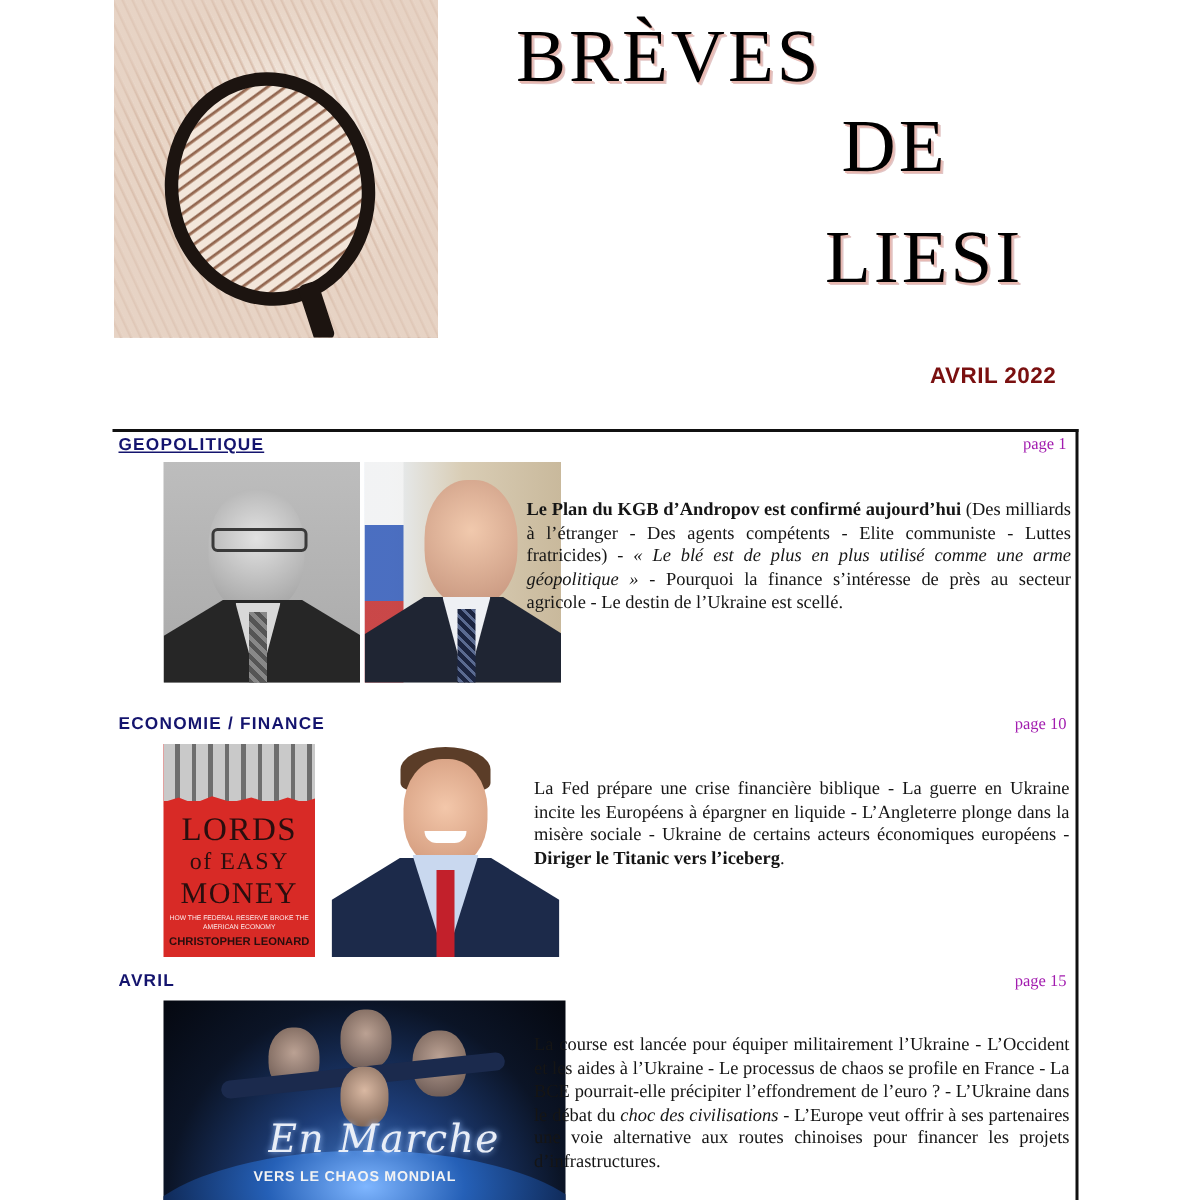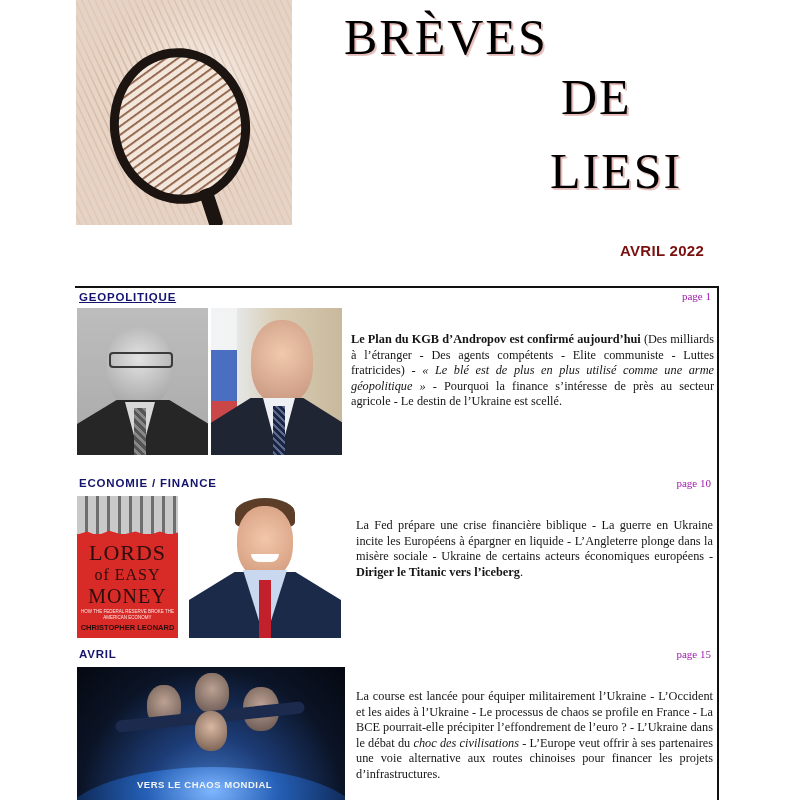--- a/index.html
+++ b/index.html
@@ -59,21 +59,21 @@
   .page-ref {
     position: absolute; right: 6px; font-family: "Liberation Serif", serif; font-size: 11px; color: #a21caf;
   }
   .summary {
     position: absolute; font-family: "Liberation Serif", serif; font-size: 12.3px; line-height: 15.5px;
     text-align: justify; color: #151515;
   }
   .summary b { font-weight: bold; }
   .summary i { }
 
-  .photo { position: absolute; overflow: hidden; }
+  .photo { position: absolute; overflow: hidden; margin-left: 32px; }
 
   
   .p-andropov {
     background: linear-gradient(180deg, #bdbdbd 0%, #a9a9a9 100%);
   }
   .p-andropov .face { position:absolute; left:30px; top:18px; width:64px; height:82px; border-radius:46% 46% 44% 44%; background: radial-gradient(circle at 50% 40%, #e2e2e2, #9a9a9a); }
   .p-andropov .glasses { position:absolute; left:32px; top:44px; width:60px; height:12px; border:2px solid #3a3a3a; border-radius:4px; }
   .p-andropov .suit { position:absolute; left:0; top:92px; width:132px; height:60px; background:#262626; clip-path: polygon(0 40%, 30% 0, 70% 0, 100% 40%, 100% 100%, 0 100%); }
   .p-andropov .shirt { position:absolute; left:48px; top:94px; width:30px; height:56px; background:#d8d8d8; clip-path: polygon(0 0, 100% 0, 50% 100%); }
   .p-andropov .tie { position:absolute; left:57px; top:100px; width:12px; height:48px; background: repeating-linear-gradient(45deg,#555 0 3px,#888 3px 6px); }
@@ -184,18 +184,19 @@
     <div class="section-label" style="top:3px;">AVRIL</div>
     <div class="page-ref" style="top:3px;">page 15</div>
 
     <div class="photo p-macron" style="left:2px; top:22px; width:268px; height:140px;">
       <div class="globe"></div>
       <div class="fig" style="left:70px; top:18px; width:34px; height:42px;"></div>
       <div class="fig" style="left:118px; top:6px; width:34px; height:40px;"></div>
       <div class="fig" style="left:166px; top:20px; width:36px; height:44px;"></div>
       <div class="arms"></div>
       <div class="fig" style="left:118px; top:44px; width:32px; height:40px; opacity:1;"></div>
+      <div class="en-marche">En Marche</div>
       <div class="tagline">VERS LE CHAOS MONDIAL</div>
     </div>
 
     <div class="summary" style="left:281px; top:44px; width:357px;"><span>La course est lancée pour équiper militairement l’Ukraine - L’Occident et les aides à l’Ukraine - Le processus de chaos se profile en France  - La BCE pourrait-elle précipiter l’effondrement de l’euro ? - L’Ukraine dans le débat du </span><i>choc des civilisations</i><span> - L’Europe veut offrir à ses partenaires une voie alternative aux routes chinoises pour financer les projets d’infrastructures.</span></div>
   </div>
 </div>
 
 </body></html>

